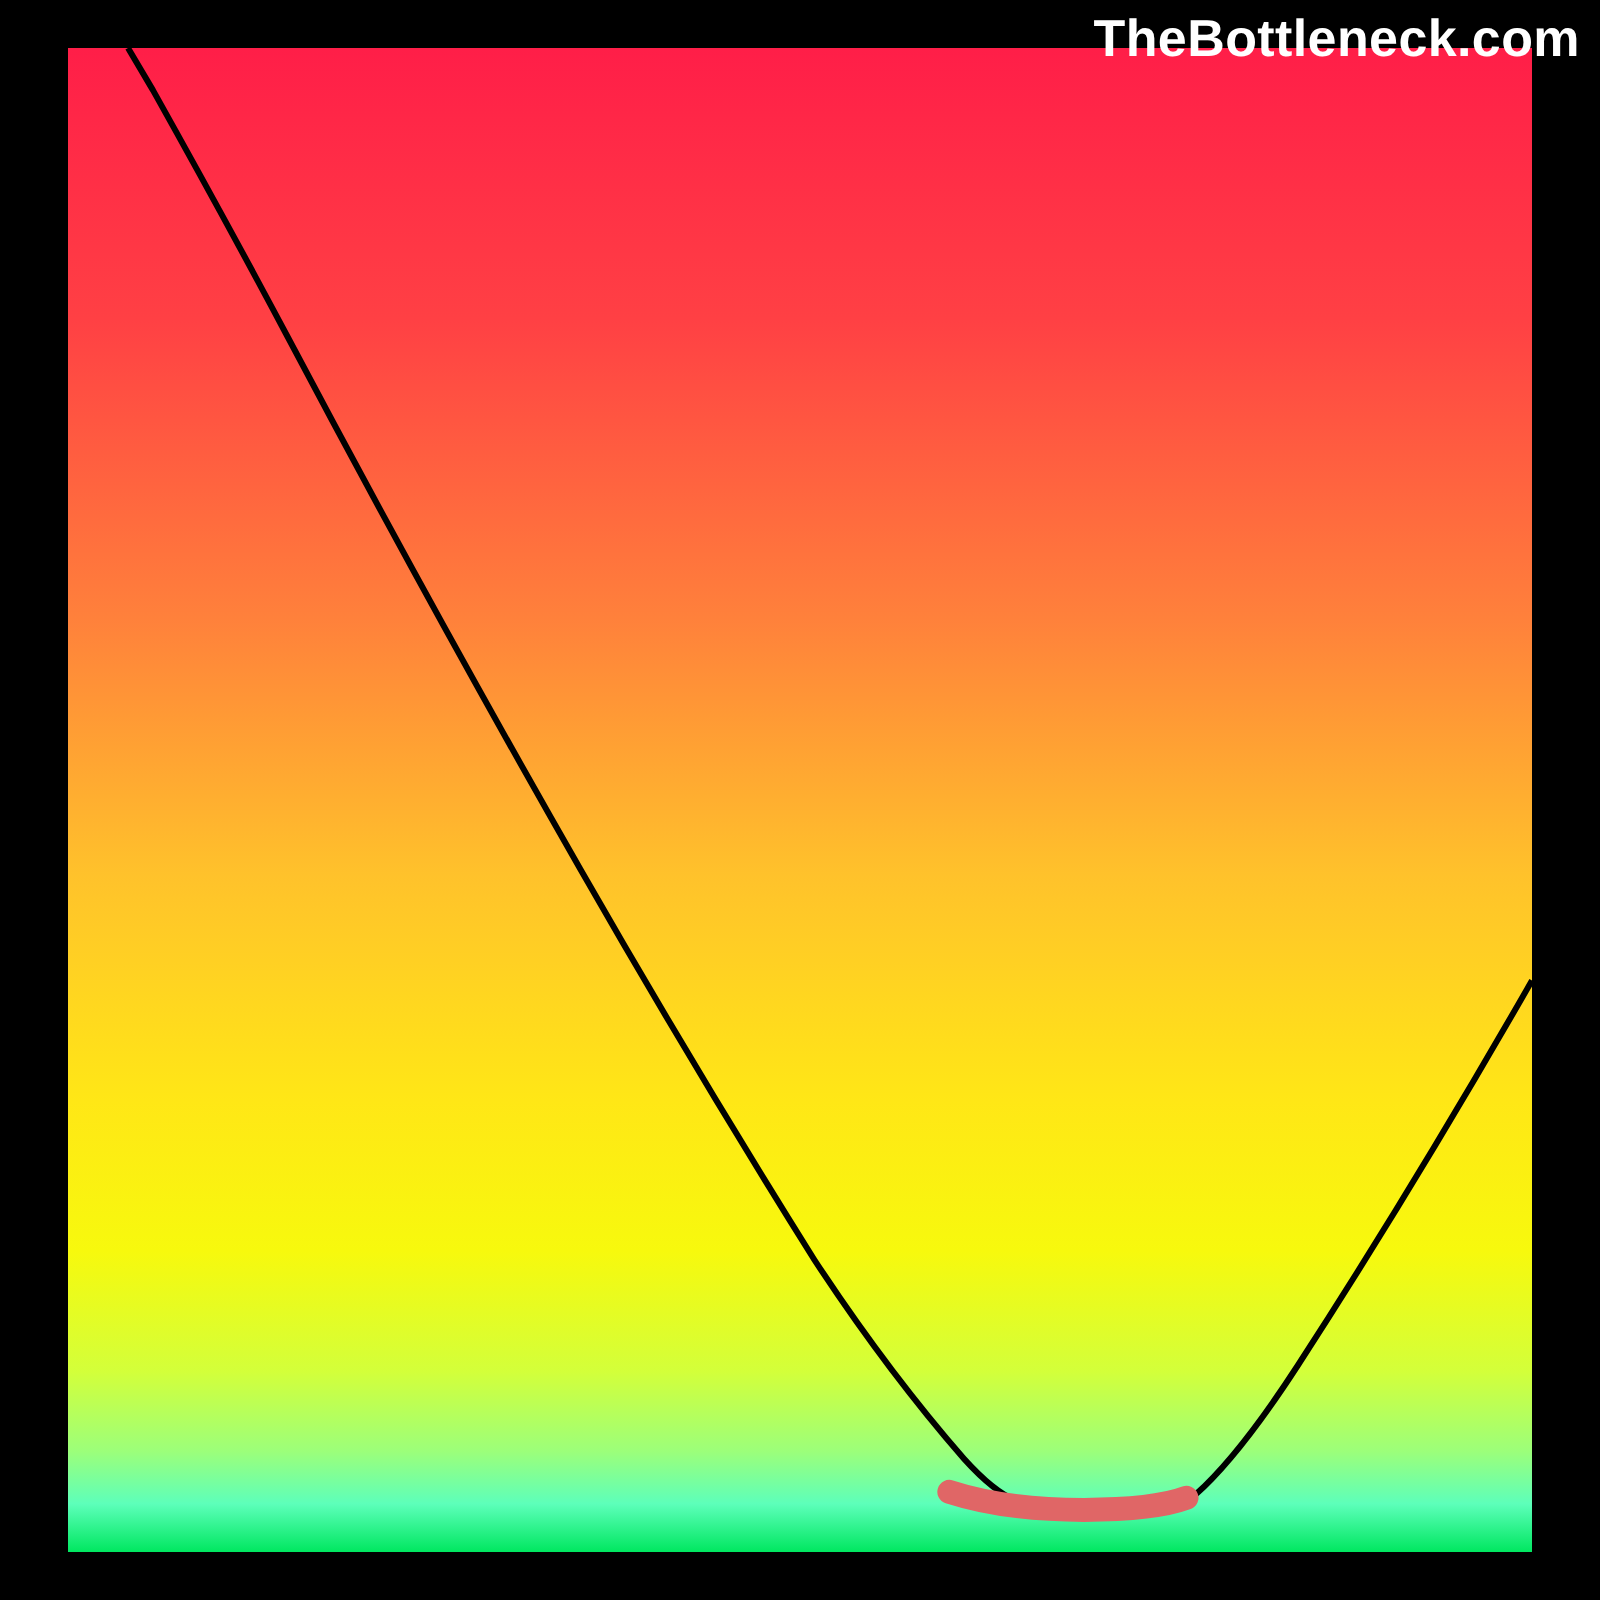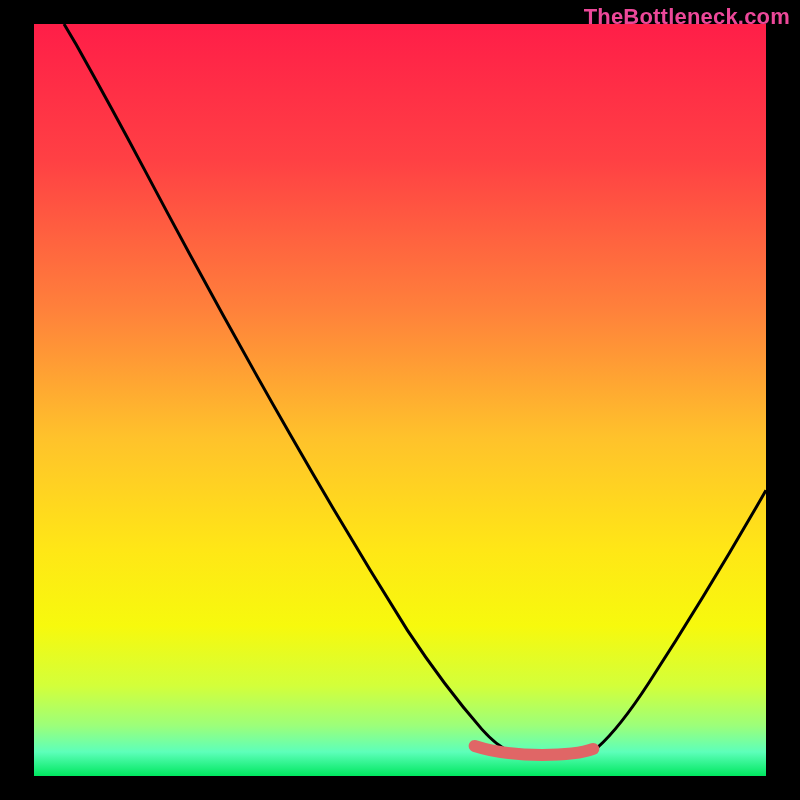--- a/index.html
+++ b/index.html
@@ -14,22 +14,22 @@
   .frame {
     position: relative;
     width: 800px;
     height: 800px;
     background: #000;
   }
   .watermark {
     position: absolute;
     top: 4px;
     right: 10px;
-    color: #ec4899;
-    font-size: 22px;
+    color: #ffffff;
+    font-size: 26px;
     font-weight: 600;
     letter-spacing: 0.2px;
     z-index: 30;
     user-select: none;
   }
   .plot-wrap {
     position: absolute;
     left: 34px;
     top: 24px;
     width: 732px;

